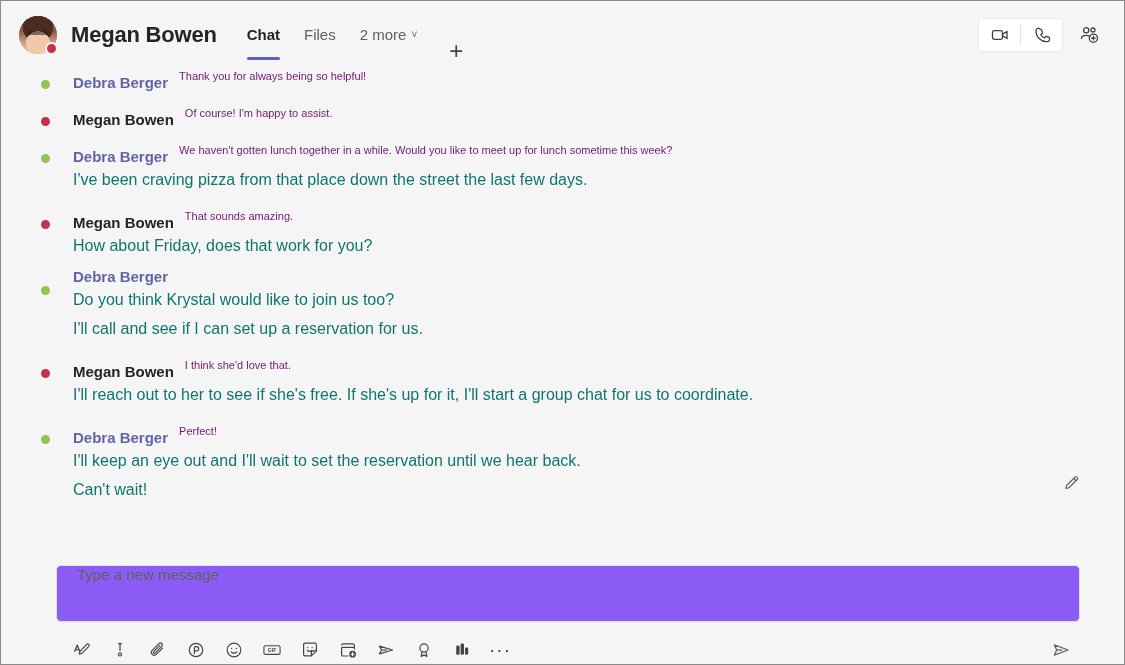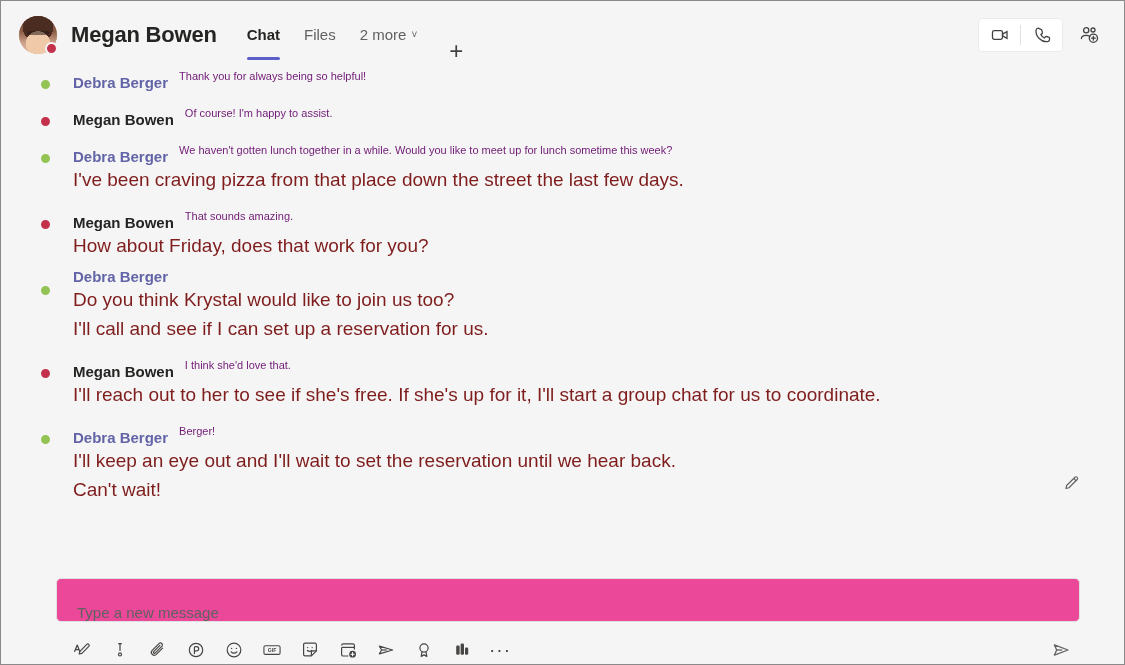--- a/index.html
+++ b/index.html
@@ -109,37 +109,37 @@
   .msg-avatar-wrap { position: relative; width: 26px; height: 26px; }
   .msg-avatar { width: 26px; height: 26px; border-radius: 50%; overflow: hidden; position: relative; }
   .msg-body { flex: 1 1 auto; padding-left: 16px; min-width: 0; }
   .msg-first-line { display: flex; align-items: flex-end; flex-wrap: wrap; }
   .msg-author {
     font-size: 15px; font-weight: bold; color: #252423;
     margin-right: 11px; cursor: pointer; white-space: nowrap;
   }
   .msg-author.other { color: #6264a7; }
   .msg-text { font-size: 11px; color: #701a75; line-height: 29px; }
-  .msg-line { font-size: 19px; color: #7f1d1d; line-height: 29px; }
+  .msg-line { font-size: 16px; color: #0f766e; line-height: 29px; }
 
   .float-icon {
     position: absolute; right: 0;
     width: 26px; height: 26px;
     display: flex; align-items: center; justify-content: center; cursor: pointer;
   }
   .edit-icon-pos { top: 402px; right: 40px; }
 
   
   .compose { flex: 0 0 auto; padding: 10px 44px 4px 55px; }
   .compose-box {
-    height: 44px;
-    background: #ec4899;
+    height: 57px;
+    background: #8b5cf6;
     border: 1px solid #e0e0e0;
     border-radius: 5px;
-    display: flex; align-items: flex-end;
+    display: flex; align-items: flex-start;
     padding: 0 20px;
   }
   .compose-input {
     width: 100%; border: 0; outline: 0; background: transparent;
     font-family: "Liberation Sans", sans-serif;
     font-size: 15px; color: #252423;
   }
   .compose-input::placeholder { color: #616161; }
 
   .compose-toolbar {
@@ -317,21 +317,21 @@
     <div class="msg">
       <div class="msg-avatar-col">
         <div class="msg-avatar-wrap">
           <div class="msg-avatar debra"></div>
           <div class="status-dot available"></div>
         </div>
       </div>
       <div class="msg-body">
         <div class="msg-first-line">
           <span class="msg-author other">Debra Berger</span>
-          <span class="msg-text">Berger!</span>
+          <span class="msg-text">Perfect!</span>
         </div>
         <div class="msg-line">I'll keep an eye out and I'll wait to set the reservation until we hear back.</div>
         <div class="msg-line">Can't wait!</div>
       </div>
     </div>
 
     <div class="float-icon edit-icon-pos">
       <span>
         <svg width="19" height="19" viewBox="0 0 20 20" fill="none" stroke="#616161" stroke-width="1.2" stroke-linejoin="round">
           <path d="M13.6 3.4a1.7 1.7 0 0 1 2.4 2.4L7.3 14.5l-3.2.8.8-3.2Z"></path>

